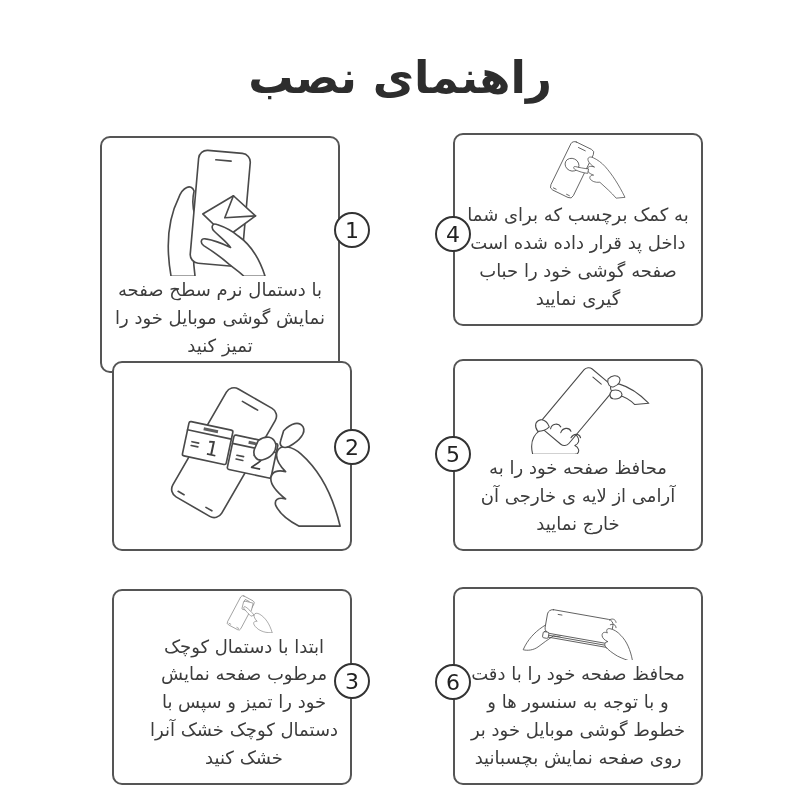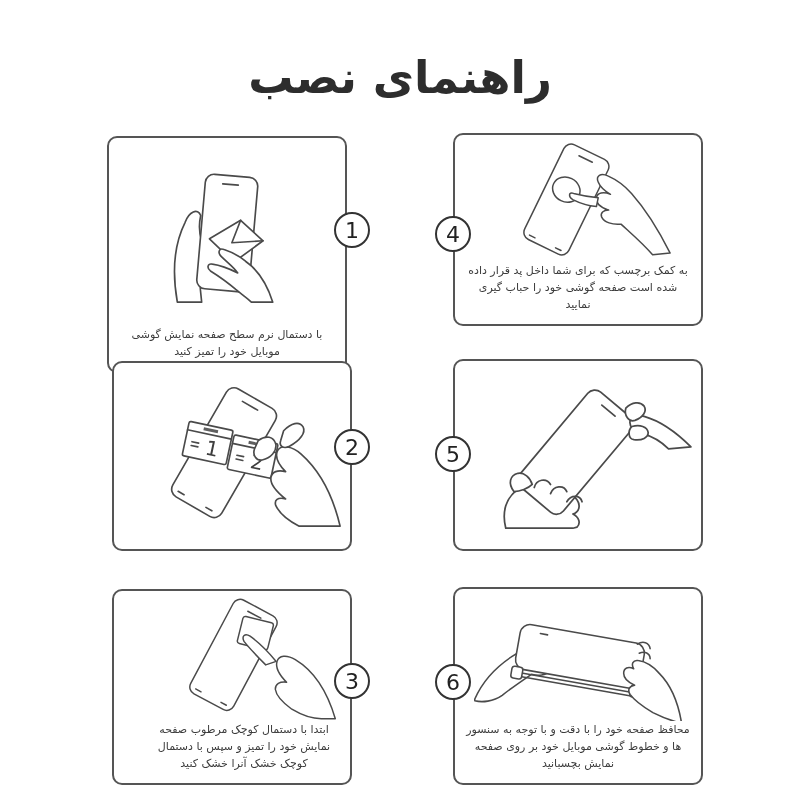--- a/index.html
+++ b/index.html
@@ -5,26 +5,26 @@
   html,body{margin:0;padding:0;background:#ffffff;}
   .page{position:relative;width:800px;height:800px;background:#ffffff;overflow:hidden;
         font-family:"DejaVu Sans", sans-serif;margin-top:23px;}
   .title{position:absolute;top:28px;left:0;width:100%;text-align:center;direction:rtl;
          font-size:45px;font-weight:600;color:#2d2d2d;letter-spacing:0;}
   .step{position:absolute;border:2px solid #555;border-radius:10px;background:#fff;
         display:flex;flex-direction:column;box-sizing:border-box;}
   .illus{flex:1 1 auto;min-height:0;padding:4px 6px 0 6px;}
   .illus svg{width:100%;height:100%;display:block;}
   .caption{flex:0 0 auto;direction:rtl;text-align:center;color:#3c3c3c;
-           font-size:11px;line-height:1.55;padding:0 10px 11px 10px;}
+           font-size:18px;line-height:1.55;padding:0 10px 11px 10px;}
   .badge{position:absolute;width:36px;height:36px;border:2px solid #333;border-radius:50%;
          background:#fff;display:flex;align-items:center;justify-content:center;
          font-size:22px;color:#222;z-index:2;box-sizing:border-box;}
   
-  .s1{left:107px;top:113px;width:240px;height:237px;}
+  .s1{left:100px;top:113px;width:240px;height:237px;}
   .s2{left:112px;top:338px;width:240px;height:190px;}
   .s3{left:112px;top:566px;width:240px;height:196px;padding-left:24px;}
   .s4{left:453px;top:110px;width:250px;height:193px;}
   .s5{left:453px;top:336px;width:250px;height:192px;}
   .s6{left:453px;top:564px;width:250px;height:198px;}
   
   .b1{left:334px;top:189px;} .b2{left:334px;top:406px;} .b3{left:334px;top:640px;}
   .b4{left:435px;top:193px;} .b5{left:435px;top:413px;} .b6{left:435px;top:641px;}
   
   .ln{fill:none;stroke:#4a4a4a;stroke-width:1.7;stroke-linecap:round;stroke-linejoin:round;}
@@ -124,20 +124,21 @@
           <rect class="wf" x="84" y="4" width="56" height="122" rx="9"></rect>
           <path class="ln" d="M102,13 L119,13" stroke-width="3"></path>
         </g>
         <path class="ln" d="M72,100 C74,92 84,90 88,97 M88,106 C91,98 101,97 104,104 M104,114 C108,107 117,107 119,114"></path>
         <path class="wf" d="M52,104 C46,96 48,88 56,86 C62,85 68,90 70,97 C66,101 58,104 52,104 Z"></path>
         <path class="wf" d="M226,60 C210,44 194,34 180,30 C172,28 166,30 166,36 C166,41 171,45 178,47 C186,49 196,54 204,62 Z"></path>
         <path class="wf" d="M162,22 C168,16 176,15 180,20 C183,25 179,31 171,34 C165,36 160,29 162,22 Z"></path>
         <path class="wf" d="M168,40 C176,38 183,40 184,46 C184,51 178,54 170,53 C164,52 164,44 168,40 Z"></path>
       </svg>
     </div>
+    <div class="caption">محافظ صفحه خود را به آرامی از لایه ی خارجی آن خارج نمایید</div>
   </div>
 
   <div class="step s6">
     <div class="illus">
       <svg viewBox="0 0 230 140">
         <path class="wf" d="M2,116 C10,98 24,82 42,70 C52,63 62,59 70,58 C76,57 78,62 74,66 C80,62 87,62 89,67 C90,72 85,76 78,78 C83,78 86,82 83,86 C80,90 72,91 64,89 C54,96 42,104 32,112 C22,119 10,120 2,118 Z"></path>
         <g transform="rotate(10 115 70)">
           <rect class="wf" x="48" y="44" width="138" height="50" rx="11"></rect>
           <path class="ln" d="M70,52 L78,52" stroke-width="3"></path>
           <path class="ln" d="M54,98 L182,98 M58,102 L178,102"></path>

